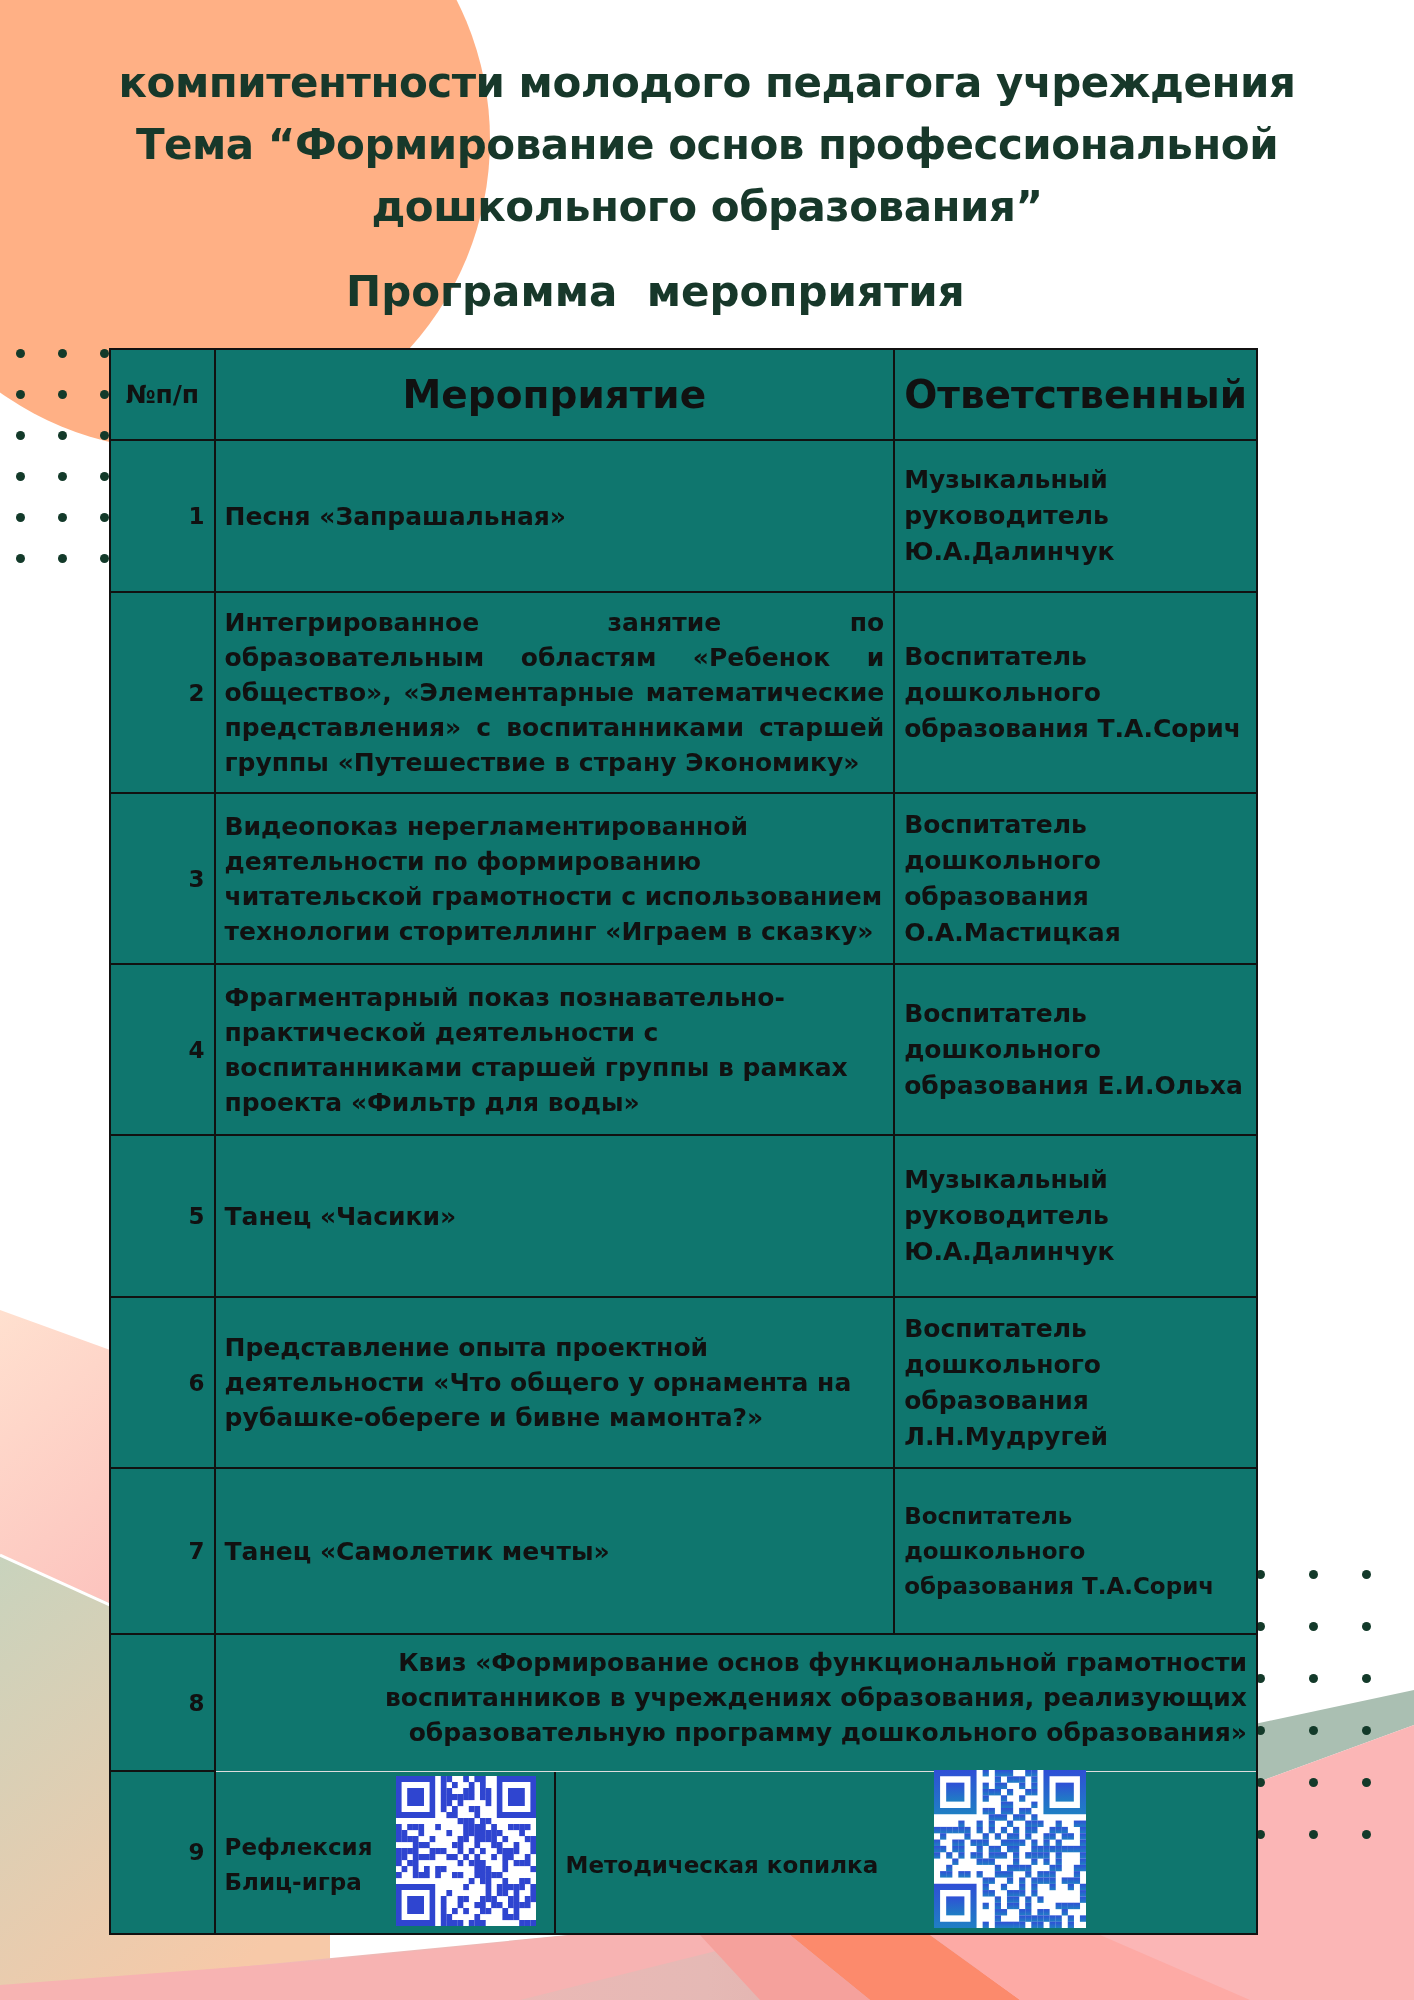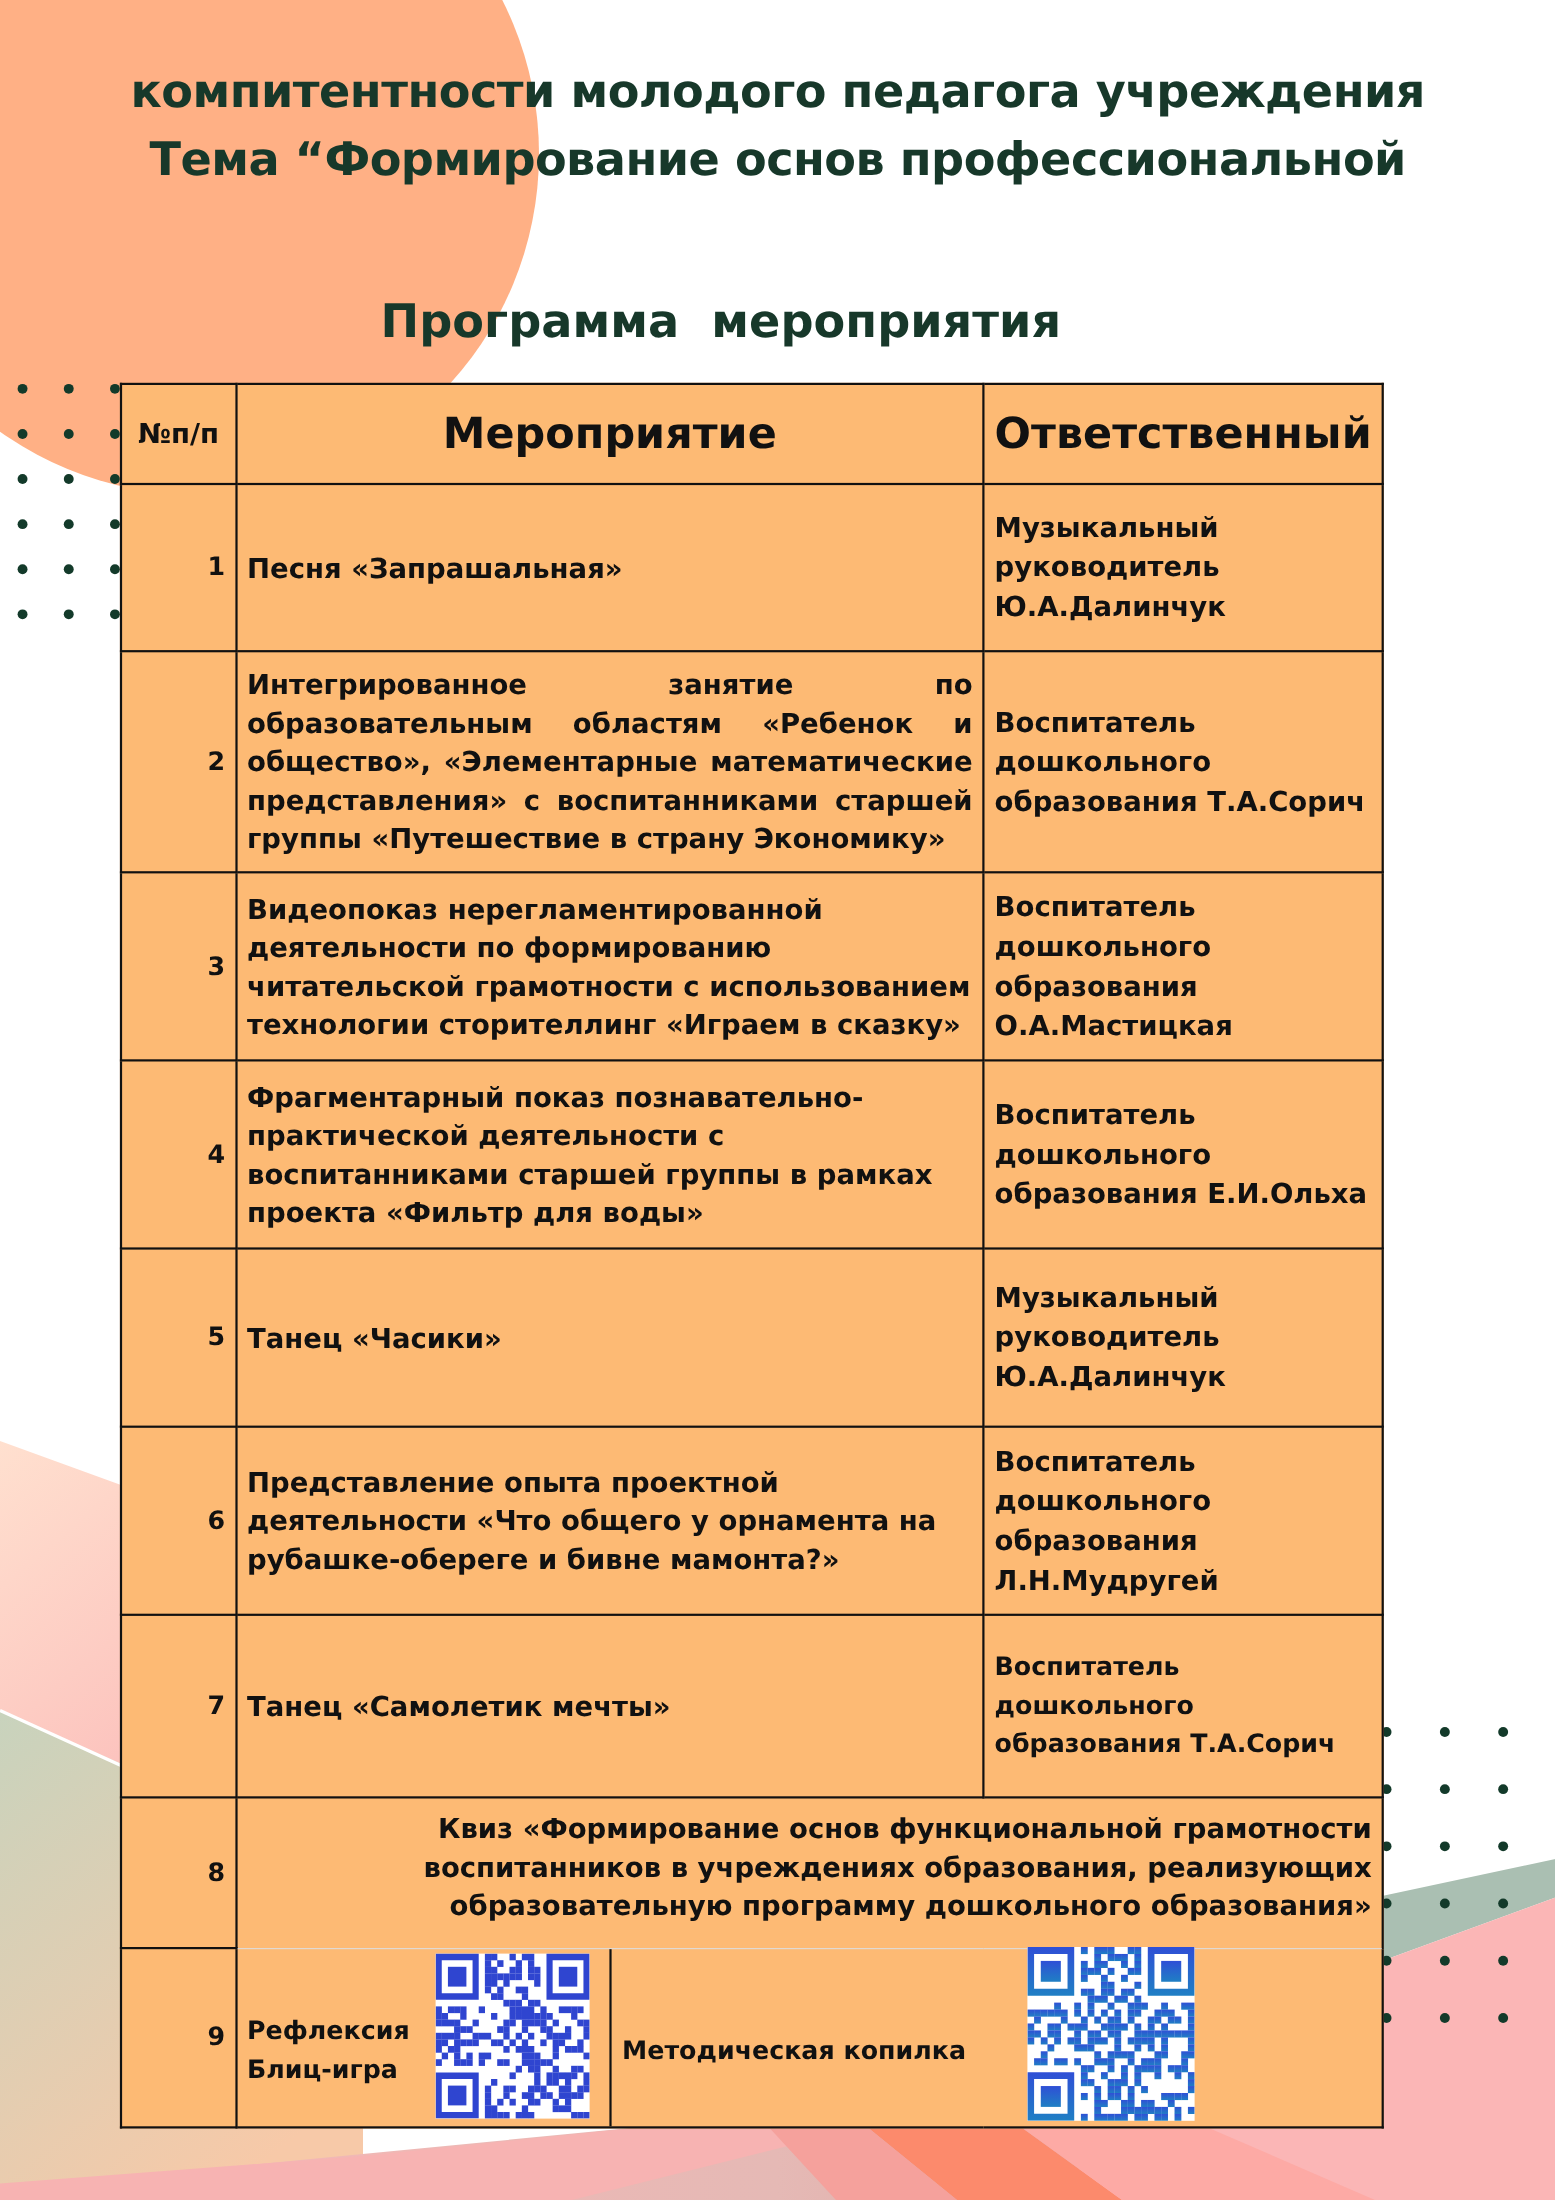--- a/index.html
+++ b/index.html
@@ -19,21 +19,21 @@
     font-size: 42px; line-height: 62px; letter-spacing: -0.5px;
   }
   .subtitle {
     position: absolute; left: 346px; top: 262px; z-index: 2;
     color: #17382a; font-weight: bold; font-size: 42px; line-height: 60px;
     font-family: "DejaVu Sans", sans-serif; white-space: pre;
   }
 
   table.program {
     position: absolute; left: 109px; top: 348px; width: 1149px; z-index: 3;
-    border-collapse: collapse; background: #fdba74;
+    border-collapse: collapse; background: #0f766e;
     font-family: "DejaVu Sans", sans-serif; font-weight: bold; color: #111;
   }
   table.program td, table.program th {
     border: 2px solid #111; vertical-align: middle; padding: 0 9px;
   }
   th { font-size: 39px; font-weight: bold; }
   th.num { width: 86px; font-size: 25px; line-height: 38px; padding: 0 4px; }
   th.event { width: 676px; }
   td.num { text-align: right; font-size: 23px; padding-right: 10px; }
   td.event { font-size: 25px; line-height: 35px; }
@@ -125,20 +125,21 @@
     <i style="left:53px;top:208px"></i>
     <i style="left:106px;top:208px"></i>
   <i style="left:0;top:260px"></i>
     <i style="left:53px;top:260px"></i>
     <i style="left:106px;top:260px"></i>
 </div>
 
 <div class="title">
   <div>компитентности молодого педагога учреждения</div>
   <div>Тема “Формирование  основ профессиональной</div>
+  <div>дошкольного образования”</div>
 </div>
 <div class="subtitle">Программа  мероприятия</div>
 
 <table class="program">
   <thead>
     <tr style="height:91px;">
       <th class="num">№п/п</th>
       <th class="event">Мероприятие</th>
       <th class="resp">Ответственный</th>
     </tr>

